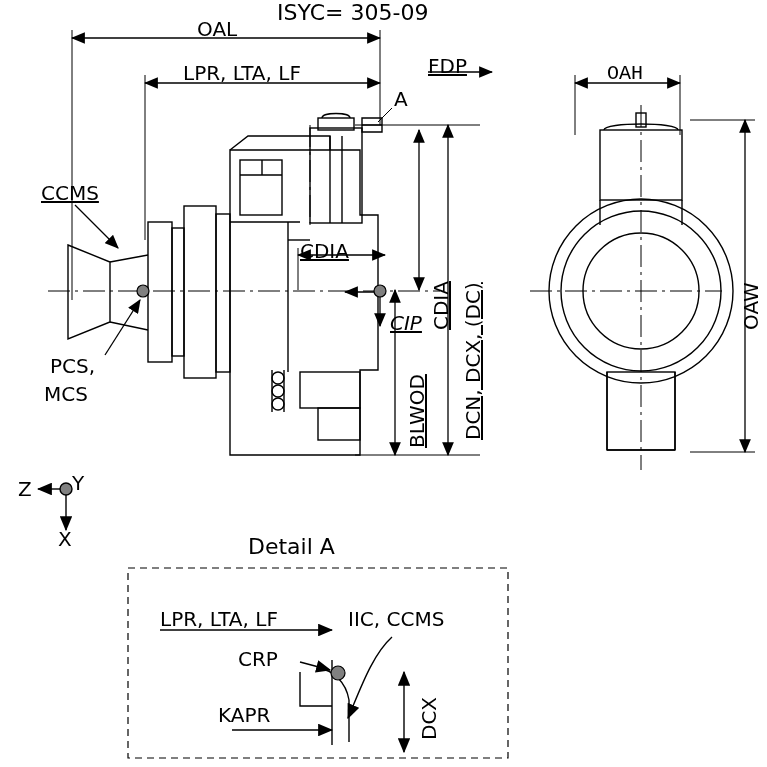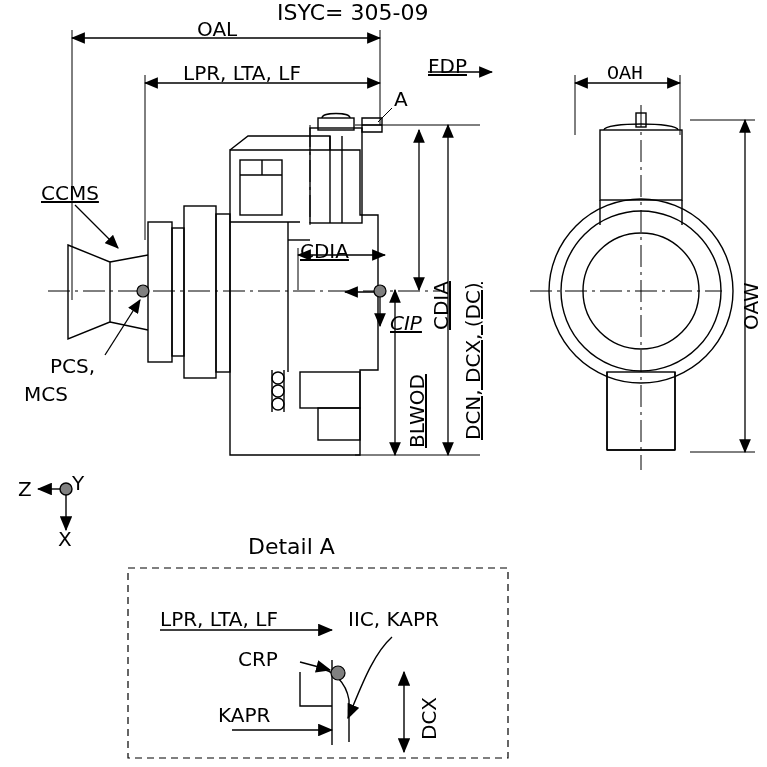--- a/index.html
+++ b/index.html
@@ -190,37 +190,37 @@
 
   <div class="lbl big" style="left:277px; top:0px;">ISYC= 305-09</div>
 
   <div class="lbl" style="left:197px; top:18px;">OAL</div>
   <div class="lbl" style="left:183px; top:62px;">LPR, LTA, LF</div>
   <div class="lbl u" style="left:428px; top:55px;">FDP</div>
   <div class="lbl" style="left:394px; top:88px;">A</div>
 
   <div class="lbl u" style="left:18px; top:182px;margin-left:23px;">CCMS</div>
   <div class="lbl" style="left:32px; top:355px;margin-left:18px;">PCS,</div>
-  <div class="lbl" style="left:24px; top:383px;">MCS</div>
+  <div class="lbl" style="left:44px; top:383px;">MCS</div>
 
   <div class="lbl u" style="left:300px; top:240px;">CDIA</div>
   <div class="lbl u" style="left:390px; top:312px;font-style:italic;">CIP</div>
 
   <div class="lbl vert u" style="left:430px; top:330px; transform: rotate(-90deg);">CDIA</div>
   <div class="lbl vert u" style="left:462px; top:440px; transform: rotate(-90deg);">DCN, DCX, (DC)</div>
   <div class="lbl vert u" style="left:406px; top:448px; transform: rotate(-90deg);">BLWOD</div>
 
   <div class="lbl" style="left:607px; top:62px;font-family:Liberation Mono, monospace;">OAH</div>
   <div class="lbl vert" style="left:740px; top:330px; transform: rotate(-90deg);">OAW</div>
 
   <div class="lbl" style="left:18px; top:478px;">Z</div>
   <div class="lbl" style="left:72px; top:472px;">Y</div>
   <div class="lbl" style="left:58px; top:528px;">X</div>
 
   <div class="lbl big" style="left:248px; top:534px;">Detail A</div>
 
   <div class="lbl" style="left:160px; top:608px;">LPR, LTA, LF</div>
-  <div class="lbl" style="left:348px; top:608px;">IIC, KAPR</div>
+  <div class="lbl" style="left:348px; top:608px;">IIC, CCMS</div>
   <div class="lbl" style="left:238px; top:648px;">CRP</div>
   <div class="lbl" style="left:218px; top:704px;">KAPR</div>
   <div class="lbl vert" style="left:418px; top:740px; transform: rotate(-90deg);">DCX</div>
 
 </div>
 
 </body></html>

